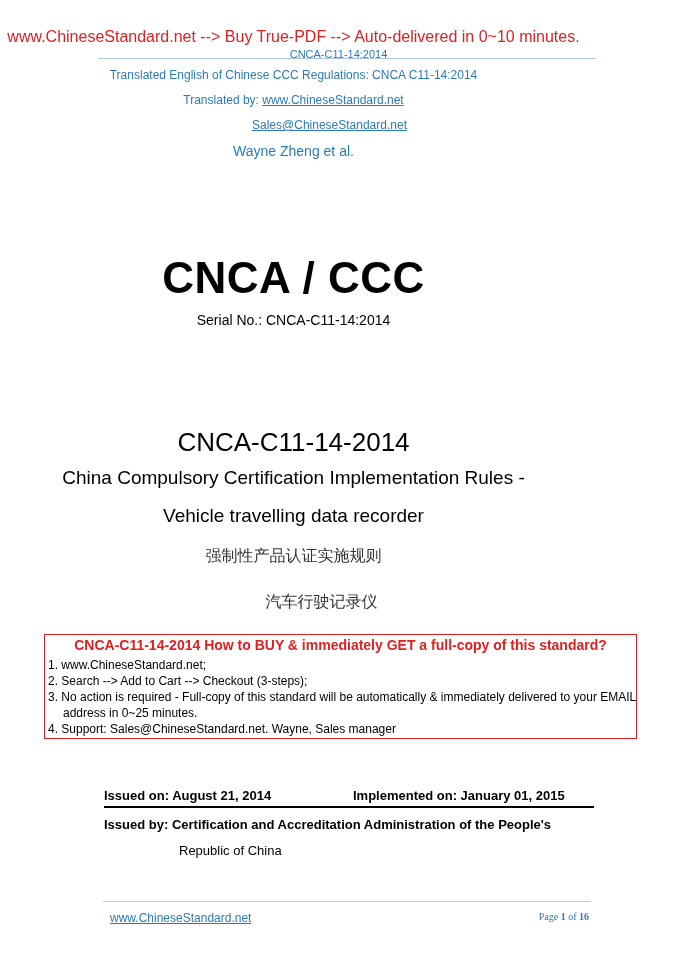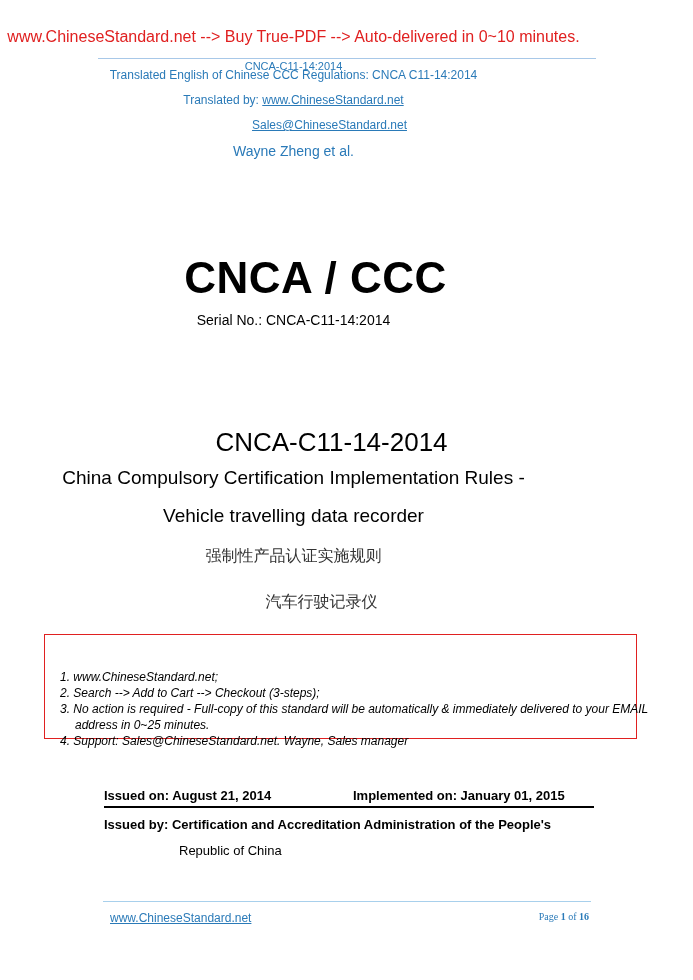--- a/index.html
+++ b/index.html
@@ -1,40 +1,40 @@
 <!DOCTYPE html>
 <html><head>
 <meta charset="utf-8">
 <style>
   html, body { margin: 0; padding: 0; background: #ffffff; }
   body { width: 693px; height: 980px; position: relative; overflow: hidden;
          font-family: "Liberation Sans", sans-serif; color: #000; }
   .abs { position: absolute; }
   .center { left: 0; width: 587px; text-align: center; }
   .banner { top: 28px; font-size: 16px; color: #e02020; }
-  .docid { top: 60px; font-size: 11px; color: #2a7ab8; }
+  .docid { top: 48px; font-size: 11px; color: #2a7ab8; padding-left: 45px; }
   .hdr-line { top: 58px; left: 98px; width: 498px; height: 1px; background: #a8c8e8; }
   .blue { color: #2a7ab8; }
   .t1 { top: 68px; font-size: 12px; }
   .t2 { top: 93px; font-size: 12px; }
   .t3 { top: 118px; font-size: 12px; margin-left: 36px; }
   .t4 { top: 143px; font-size: 14px; }
   .u { text-decoration: underline; }
-  .big { top: 253px; font-size: 44px; font-weight: bold; letter-spacing: 0.5px; padding-left: 22px; }
+  .big { top: 253px; font-size: 44px; font-weight: bold; letter-spacing: 0.5px; }
   .serial { top: 312px; font-size: 14px; }
-  .code { top: 427px; font-size: 26px; padding-left: 38px; }
+  .code { top: 427px; font-size: 26px; }
   .title1 { top: 467px; font-size: 19px; }
   .title2 { top: 505px; font-size: 19px; }
   .cn1 { top: 546px; font-size: 16px; font-family: Liberation Sans, sans-serif; color: #333; }
   .cn2 { top: 592px; font-size: 16px; font-family: "DejaVu Serif", serif; color: #333; padding-left: 28px; }
   .buybox { top: 634px; left: 44px; width: 593px; height: 105px; border: 1.5px solid #e02020; box-sizing: border-box; }
   .buy-title { position: absolute; top: 2px; left: 0; width: 100%; text-align: center;
                color: #e02020; font-weight: bold; font-size: 14px; }
-  .buy-list { position: absolute; top: 22px; left: 3px; margin: 12px; padding: 0; list-style: none;
-              font-size: 12px; line-height: 16px; font-style: italic; }
+  .buy-list { position: absolute; top: 22px; left: 3px; margin: 0; padding: 0; list-style: none;
+              font-size: 12px; line-height: 16px; }
   .buy-list li { padding-left: 15px; text-indent: -15px; width: 580px; }
   .issue-row { top: 788px; left: 104px; width: 490px; font-size: 13px; font-weight: bold; }
   .issue-row .impl { position: absolute; left: 249px; top: 0; }
   .issue-line { top: 806px; left: 104px; width: 490px; height: 2px; background: #000; }
   .issuedby { top: 817px; left: 104px; font-size: 13px; font-weight: bold; }
   .issuedby2 { top: 843px; left: 179px; font-size: 13px; font-weight: normal; }
   .ftr-line { top: 901px; left: 103px; width: 488px; height: 1px; background: #a8d0ec; }
   .ftr-link { top: 911px; left: 110px; font-size: 12px; color: #2a7ab8; text-decoration: underline; }
   .ftr-page { top: 911px; right: 104px; font-size: 10px; color: #2a7ab8; font-family: Liberation Serif, serif; }
   .ftr-page b { font-weight: bold; }
@@ -58,20 +58,21 @@
 <div class="abs center big">CNCA / CCC</div>
 <div class="abs center serial">Serial No.: CNCA-C11-14:2014</div>
 
 <div class="abs center code">CNCA-C11-14-2014</div>
 <div class="abs center title1">China Compulsory Certification Implementation Rules -</div>
 <div class="abs center title2">Vehicle travelling data recorder</div>
 <div class="abs center cn1">强制性产品认证实施规则</div>
 <div class="abs center cn2">汽车行驶记录仪</div>
 
 <div class="abs buybox">
+  <div class="buy-title">CNCA-C11-14-2014 How to BUY &amp; immediately GET a full-copy of this standard?</div>
   <ul class="buy-list">
     <li>1.  www.ChineseStandard.net;</li>
     <li>2.  Search --&gt; Add to Cart --&gt; Checkout (3-steps);</li>
     <li>3.  No action is required  - Full-copy of this standard will be automatically &amp; immediately delivered to your EMAIL address in 0~25 minutes.</li>
     <li>4.  Support: Sales@ChineseStandard.net. Wayne, Sales manager</li>
   </ul>
 </div>
 
 <div class="abs issue-row">
   <span>Issued on: August 21, 2014</span>

